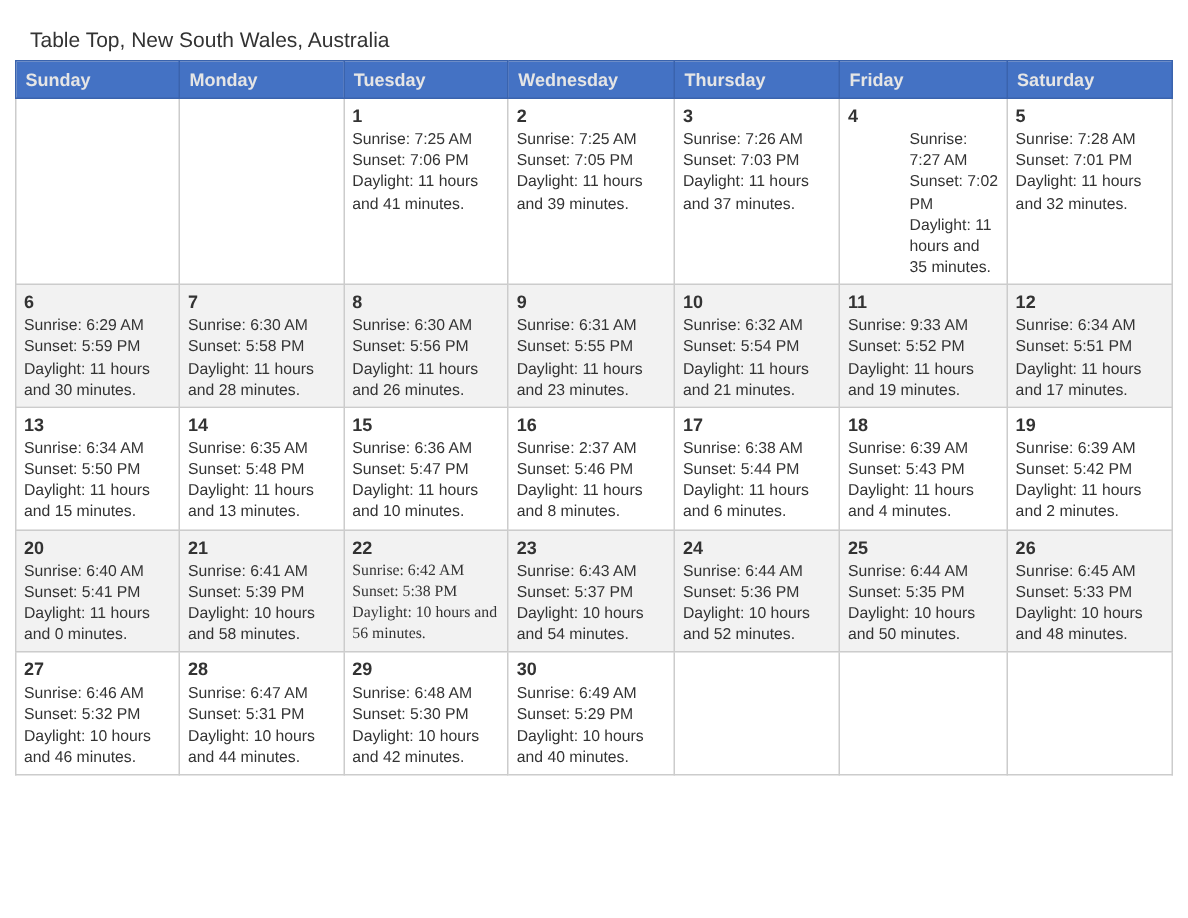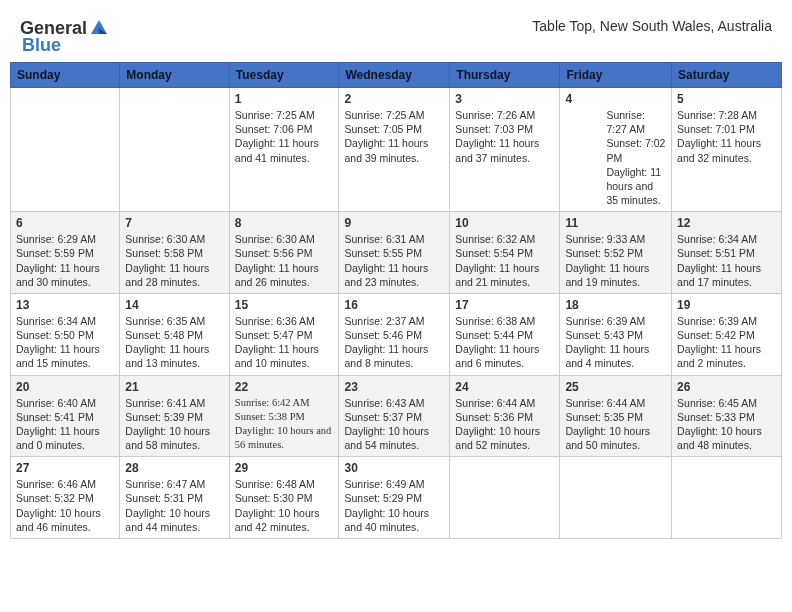--- a/index.html
+++ b/index.html
@@ -44,21 +44,21 @@
       color: #333;
     }
     .calendar {
       width: 100%;
       border-collapse: collapse;
       border: 1px solid #ccc;
       font-size: 11px;
     }
     .calendar th {
       background-color: #4472c4;
-      color: #0f172a;
+      color: #e5e5e5;
       text-align: left;
       padding: 5px 6px;
       font-size: 12px;
       font-weight: bold;
       border: 1px solid #3a63ad;
     }
     .calendar td {
       vertical-align: top;
       padding: 4px 5px;
       border: 1px solid #ccc;
@@ -81,32 +81,20 @@
       line-height: 1.35;
     }
     .empty-cell {
       background: #fff !important;
     }
   </style>
 </head>
 <body>
 
 <div class="header">
-  <div class="logo">
-    <div style="display:flex;flex-direction:column;align-items:flex-start;">
-      <div style="display:flex;align-items:center;">
-        <span class="logo-text-general">General</span>
-        <svg width="20" height="20" viewBox="0 0 20 20" style="margin-left:2px;margin-top:-2px;">
-          <polygon points="2,16 10,2 18,16" fill="#3a7abf"></polygon>
-          <polygon points="10,10 18,16 10,16" fill="#1a4a8a"></polygon>
-        </svg>
-      </div>
-      <span class="logo-text-blue" style="margin-top:-4px;margin-left:2px;">Blue</span>
-    </div>
-  </div>
   <div class="title-block">
     <div class="subtitle">Table Top, New South Wales, Australia</div>
   </div>
 </div>
 
 <table class="calendar">
   <thead>
     <tr>
     <th>Sunday</th>
         <th>Monday</th>

